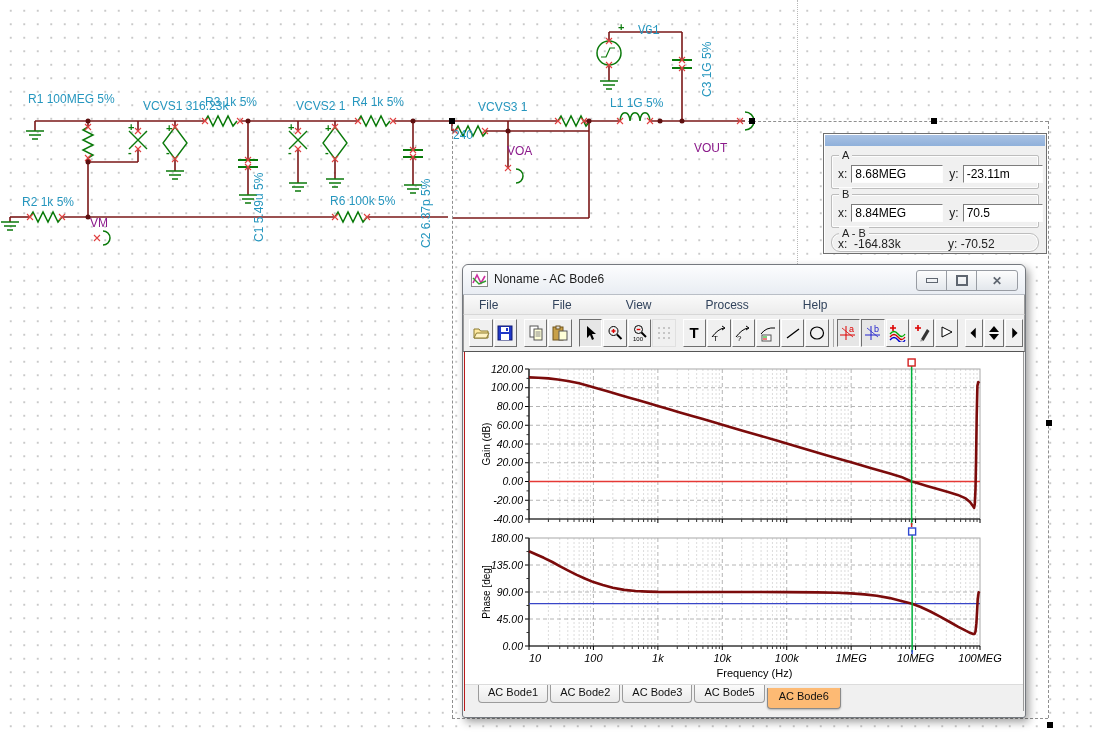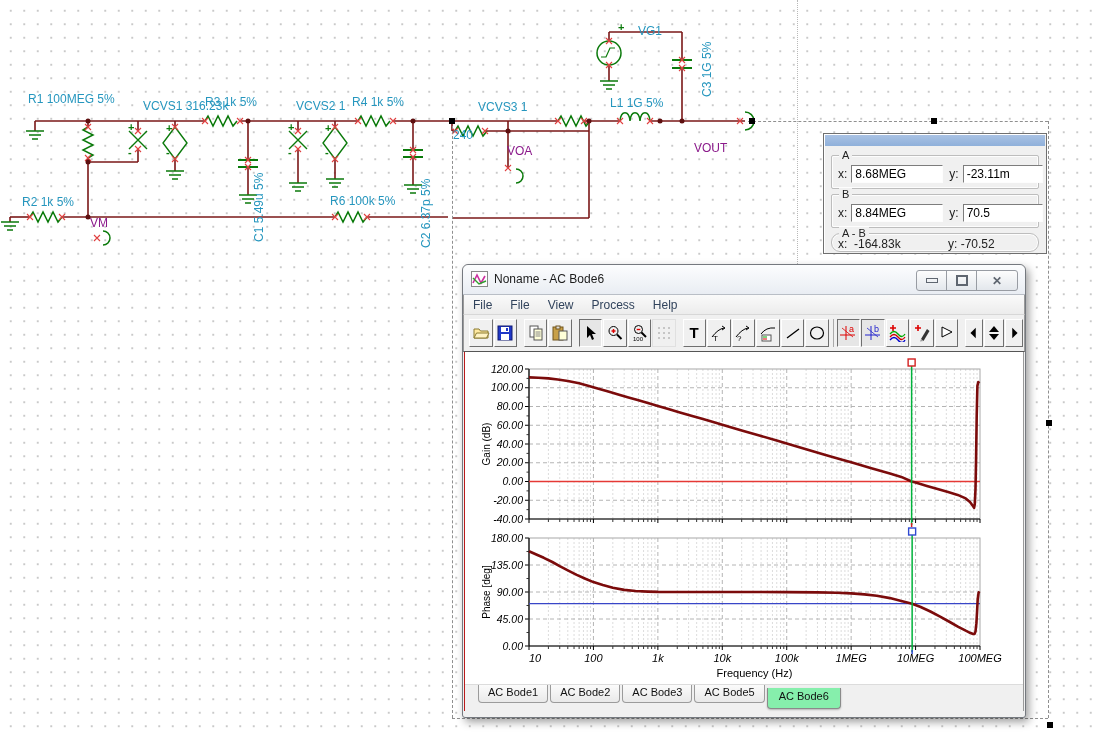--- a/index.html
+++ b/index.html
@@ -44,42 +44,42 @@
   #titlebar .ttext{position:absolute;left:31px;top:7px;font-size:12px;color:#1c1c1c;}
   #winBtns{position:absolute;right:7px;top:5px;display:flex;}
   .wbtn{width:29px;height:19px;border:1px solid #989ca3;background:linear-gradient(#fdfdfd,#e3e7ec);
     display:flex;align-items:center;justify-content:center;margin-left:-1px;}
   .wbtn:first-child{border-radius:3px 0 0 3px;}
   .wbtn:last-child{border-radius:0 3px 3px 0;}
   .glyph-min{width:10px;height:3px;border:1px solid #5f6670;}
   .glyph-max{width:8px;height:7px;border:2px solid #5f6670;}
   .glyph-close{font-size:12px;font-weight:bold;color:#5f6670;line-height:1;}
   #menubar{height:20px;background:linear-gradient(#fafafa,#ececec);
-    border-bottom:1px solid #d7d7d7;display:flex;align-items:center;padding-left:0;
-    border-left:1px solid #9a9a9a;border-right:1px solid #9a9a9a;box-sizing:border-box;}
+    border-bottom:1px solid #d7d7d7;display:flex;align-items:center;padding-left:6px;
+    border-left:1px solid #9a9a9a;border-right:1px solid #9a9a9a;box-sizing:border-box;gap:36px;}
   .mitem{font-size:12px;color:#31435c;padding:2px 9px;}
   #toolbar{height:37px;background:#f0f0f0;display:flex;align-items:center;padding-left:5px;
     border-left:1px solid #9a9a9a;border-right:1px solid #9a9a9a;box-sizing:border-box;
     border-bottom:1px solid #555;}
   .tbtn{width:26px;height:26px;margin-right:1px;background:#f0f0f0;border:1px solid;
     border-color:#ffffff #6f6f6f #6f6f6f #ffffff;display:flex;align-items:center;justify-content:center;}
   .tbtn.pressed{border-color:#6f6f6f #ffffff #ffffff #6f6f6f;background:#e6e6e6;}
   .tbtn.flat{border-color:#e0e0e0;}
   .tgap{width:7px;}
   .tsep{width:1px;height:28px;background:#aaa;margin:0 3px;}
   #clientArea{position:absolute;left:1px;right:1px;top:87px;bottom:6px;background:#fff;
     border-left:1px solid #b91c1c;border-right:1px solid #9a9a9a;box-sizing:border-box;}
   #chartSvg{position:absolute;left:0;top:5px;}
   
   #tabStrip{position:absolute;left:0;right:0;bottom:0;height:26px;background:#f0f0f0;
     padding-left:13px;border-top:1px solid #dcdcdc;}
   .tab{position:relative;float:left;height:16px;margin-right:2px;padding:1px 9px 0 9px;
     background:linear-gradient(#fbfbfb,#e9e9e9);border:1px solid #9b9b9b;border-top:none;
     border-radius:0 0 4px 4px;font-size:11px;color:#111;top:0;}
-  .tab.active{top:3px;height:18px;background:#86efac;border-color:#8a8a8a;z-index:3;
+  .tab.active{top:3px;height:18px;background:#fdba74;border-color:#8a8a8a;z-index:3;
     padding:2px 11px 0 11px;box-shadow:0 1px 2px rgba(0,0,0,.25);}
   svg text{font-family:"Liberation Sans",sans-serif;}
 </style>
 </head>
 <body>
 
 <svg id="schem" width="780" height="260" viewBox="0 0 780 260">
     <path d="M35,121 H205" stroke="#7a1717" stroke-width="1.6" fill="none"></path>
     <path d="M240,121 H358" stroke="#7a1717" stroke-width="1.6" fill="none"></path>
     <path d="M393,121 H558" stroke="#7a1717" stroke-width="1.6" fill="none"></path>
@@ -206,21 +206,21 @@
     <span class="slabel comp" style="left: 296px; top: 99px;">VCVS2 1</span>
     <span class="slabel comp" style="left: 352px; top: 95px;">R4 1k 5%</span>
     <span class="slabel comp" style="left: 478px; top: 100px;">VCVS3 1</span>
     <span class="slabel comp" style="left: 453px; top: 128px;">240</span>
     <span class="slabel comp" style="left: 22px; top: 195px;">R2 1k 5%</span>
     <span class="slabel comp" style="left: 330px; top: 194px;">R6 100k 5%</span>
     <span class="slabel comp rot" style="left: 252px; top: 242px;">C1 5.49u 5%</span>
     <span class="slabel comp rot" style="left: 419px; top: 248px;">C2 6.37p 5%</span>
     <span class="slabel comp rot" style="left: 700px; top: 97px;">C3 1G 5%</span>
     <span class="slabel comp" style="left: 610px; top: 96px;">L1 1G 5%</span>
-    <span class="slabel comp" style="left: 638px; top: 24px;">VG1</span>
+    <span class="slabel comp" style="left: 638px; top: 24px; font-family: Liberation Mono, monospace;">VG1</span>
     <span class="slabel net" style="left: 90px; top: 216px;">VM</span>
     <span class="slabel net" style="left: 507px; top: 144px;">VOA</span>
     <span class="slabel net" style="left: 694px; top: 96px; margin-top: 45px;">VOUT</span>
   </div>
 
 <div class="dotV" style="left:797px;top:0;height:462px;"></div>
 
 <div class="dashH" style="left:748px;top:121px;width:300px;"></div>
 <div class="dashV" style="left:452px;top:121px;height:597px;"></div>
 <div class="dashV" style="left:1048px;top:121px;height:597px;"></div>

